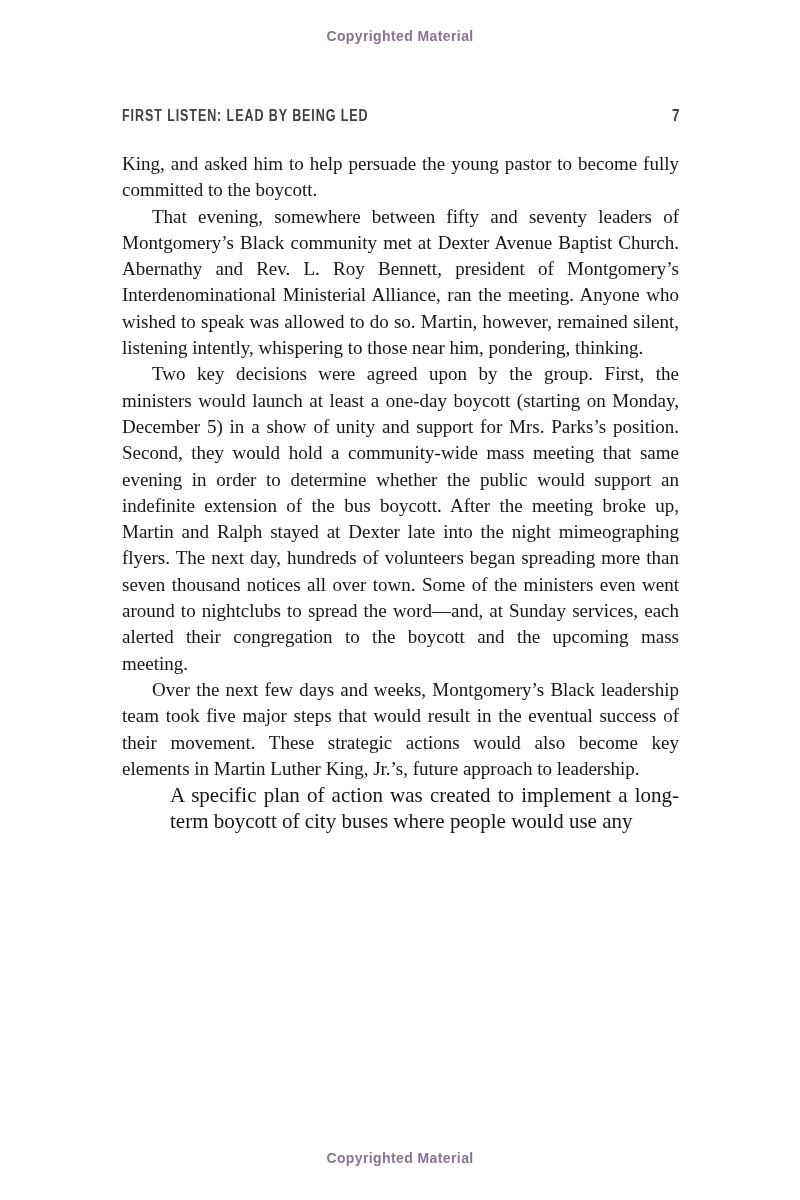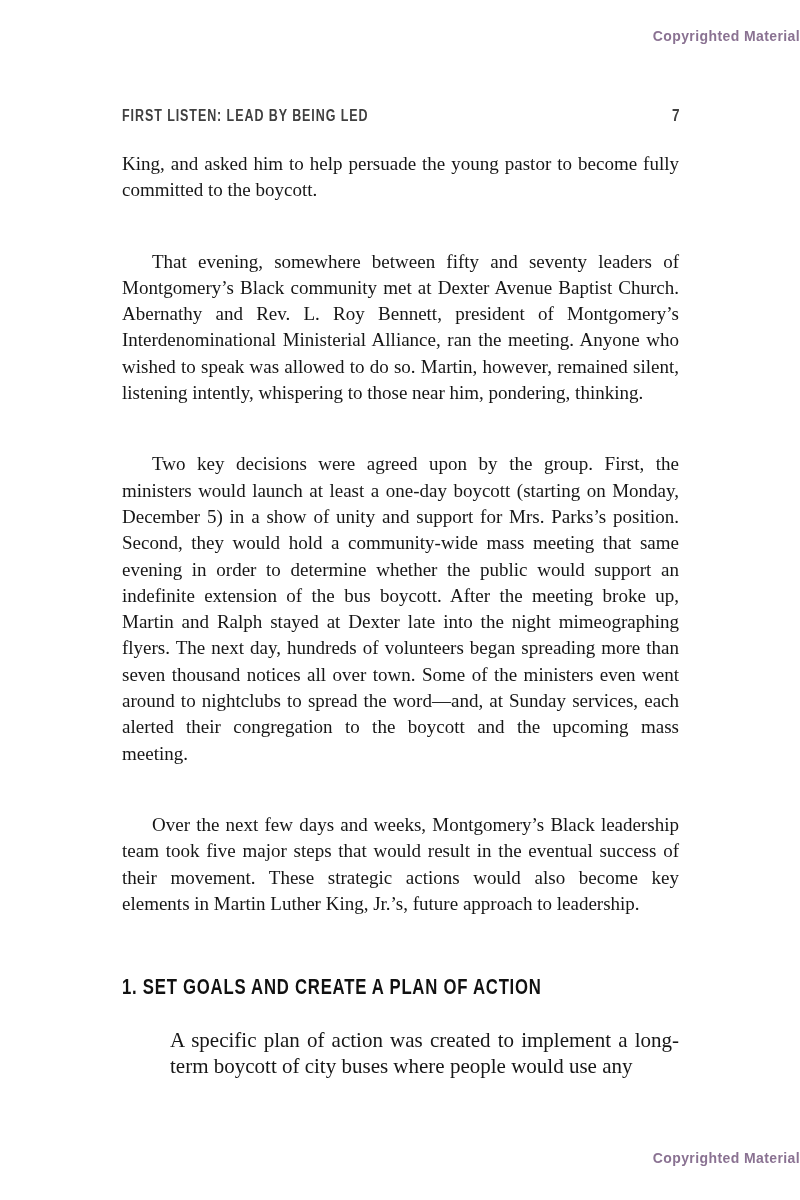--- a/index.html
+++ b/index.html
@@ -12,21 +12,21 @@
     height: 1200px;
     position: relative;
     font-family: "Liberation Serif", serif;
     color: #161616;
     overflow: hidden;
   }
   .watermark {
     position: absolute;
     left: 0;
     right: 0;
-    text-align: right;
+    text-align: center;
     font-family: "Liberation Sans", sans-serif;
     font-size: 14px;
     font-weight: bold;
     letter-spacing: 0.4px;
     color: #8a7292;
   }
   .watermark.top { top: 28px; }
   .watermark.bottom { top: 1150px; }
 
   .content {
@@ -62,21 +62,21 @@
   .body-text {
     margin-top: 25px;
     font-size: 19px;
     line-height: 26.3px;
     text-align: justify;
   }
   .body-text p, .section-text p {
     margin: 0;
     padding: 0;
   }
-  p.indent { text-indent: 30px; margin-top: 45px; }
+  p.indent { text-indent: 30px; }
 
   .section-heading {
     margin: 57px 0 27px 0;
     font-family: "Liberation Sans", sans-serif;
     font-weight: bold;
     font-size: 22px;
     color: #111111;
   }
   .sh-inner {
     display: inline-block;
@@ -105,23 +105,20 @@
     <span class="rh-page">7</span>
   </div>
 
   <div class="body-text">
     <p class="noindent">King, and asked him to help persuade the young pastor to become fully committed to the boycott.</p>
     <p class="indent">That evening, somewhere between fifty and seventy leaders of Montgomery’s Black community met at Dexter Avenue Baptist Church. Abernathy and Rev. L. Roy Bennett, president of Montgomery’s Interdenominational Ministerial Alliance, ran the meeting. Anyone who wished to speak was allowed to do so. Martin, however, remained silent, listening intently, whispering to those near him, pondering, thinking.</p>
     <p class="indent">Two key decisions were agreed upon by the group. First, the ministers would launch at least a one-day boycott (starting on Monday, December 5) in a show of unity and support for Mrs. Parks’s position. Second, they would hold a community-wide mass meeting that same evening in order to determine whether the public would support an indefinite extension of the bus boycott. After the meeting broke up, Martin and Ralph stayed at Dexter late into the night mimeographing flyers. The next day, hundreds of volunteers began spreading more than seven thousand notices all over town. Some of the ministers even went around to nightclubs to spread the word—and, at Sunday services, each alerted their congregation to the boycott and the upcoming mass meeting.</p>
     <p class="indent">Over the next few days and weeks, Montgomery’s Black leadership team took five major steps that would result in the eventual success of their movement. These strategic actions would also become key elements in Martin Luther King, Jr.’s, future approach to leadership.</p>
   </div>
 
-  <h2 class="section-heading">
-    <span class="sh-inner">1. SET GOALS AND CREATE A PLAN OF ACTION</span>
-  </h2>
 
   <div class="section-text">
     <p class="noindent">A specific plan of action was created to implement a long-term boycott of city buses where people would use any</p>
   </div>
 
 </div>
 
 <div class="watermark bottom">Copyrighted Material</div>
 
 </body></html>

